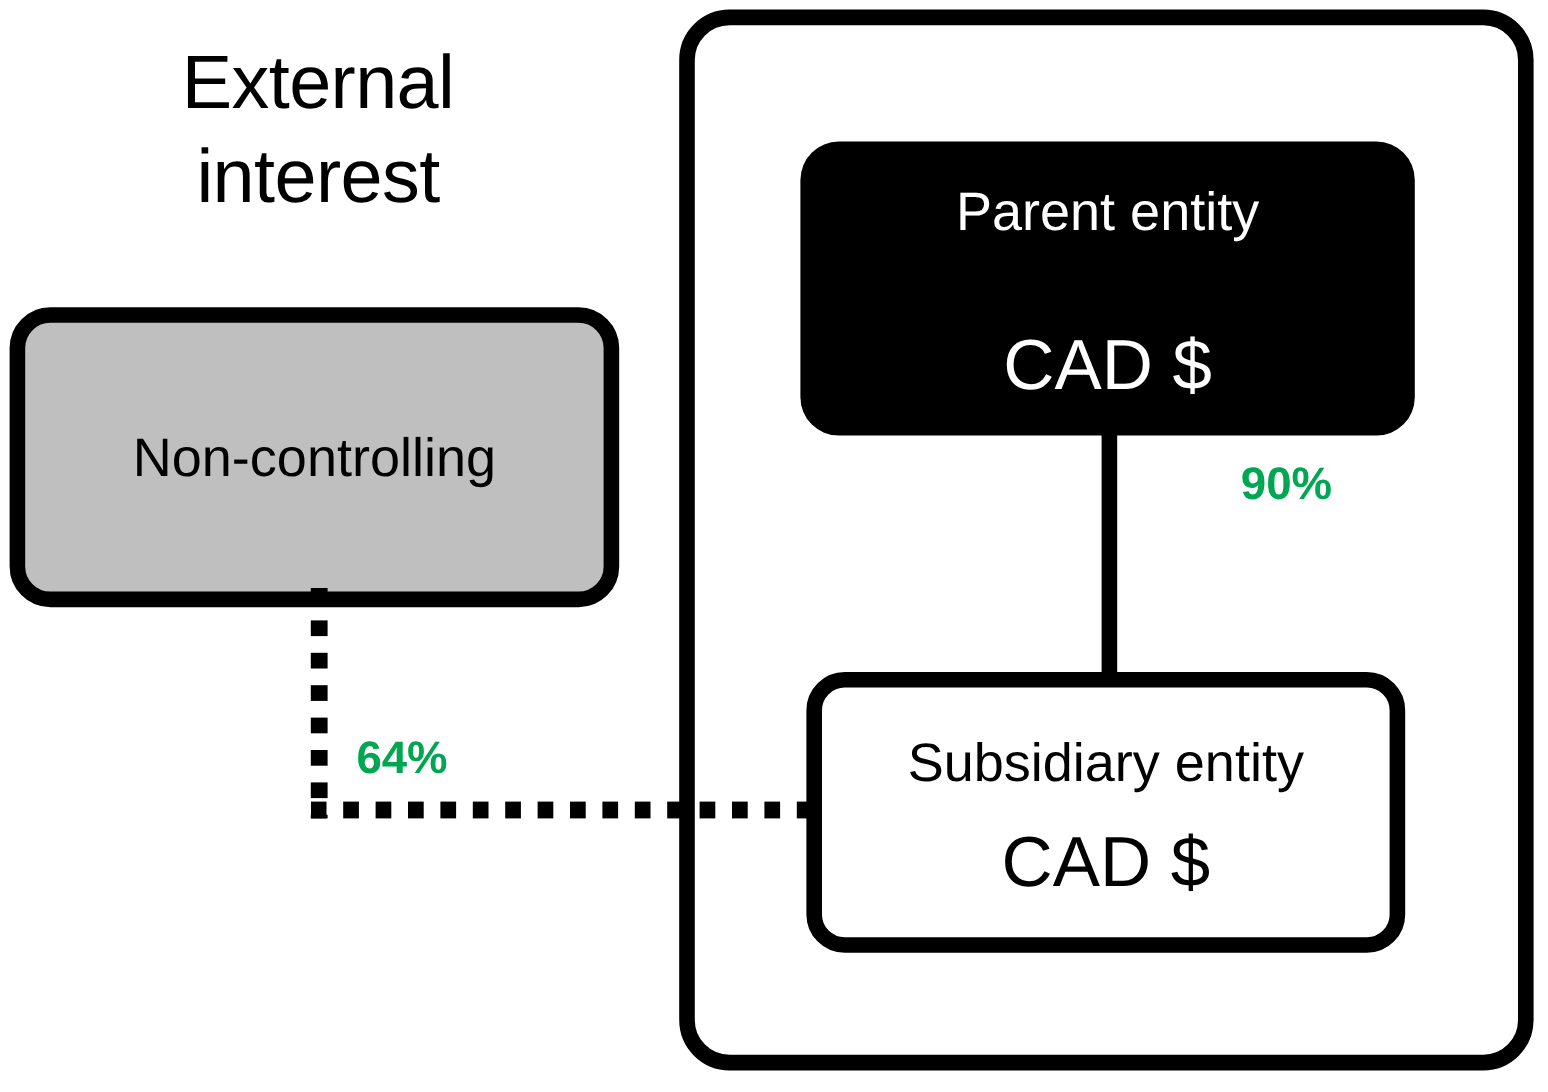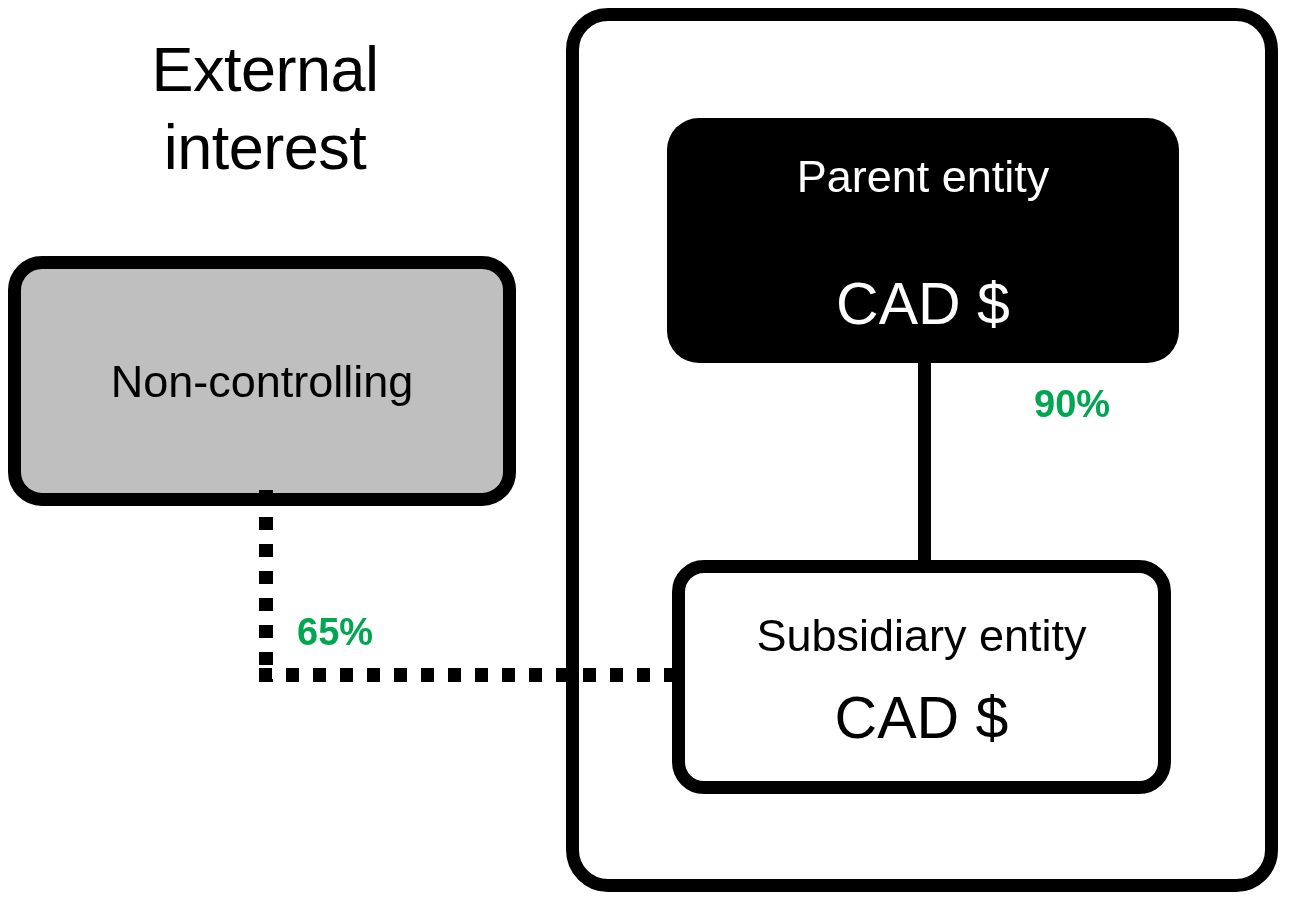--- a/index.html
+++ b/index.html
@@ -186,15 +186,15 @@
   </div>
 
   <div class="connector-solid"></div>
 
   <div class="connector-dotted-vertical"></div>
 
   <div class="connector-dotted-horizontal"></div>
 
   <div class="pct-label pct-90">90%</div>
 
-  <div class="pct-label pct-10">65%</div>
+  <div class="pct-label pct-10">64%</div>
 
 </div>
 
 </body></html>

